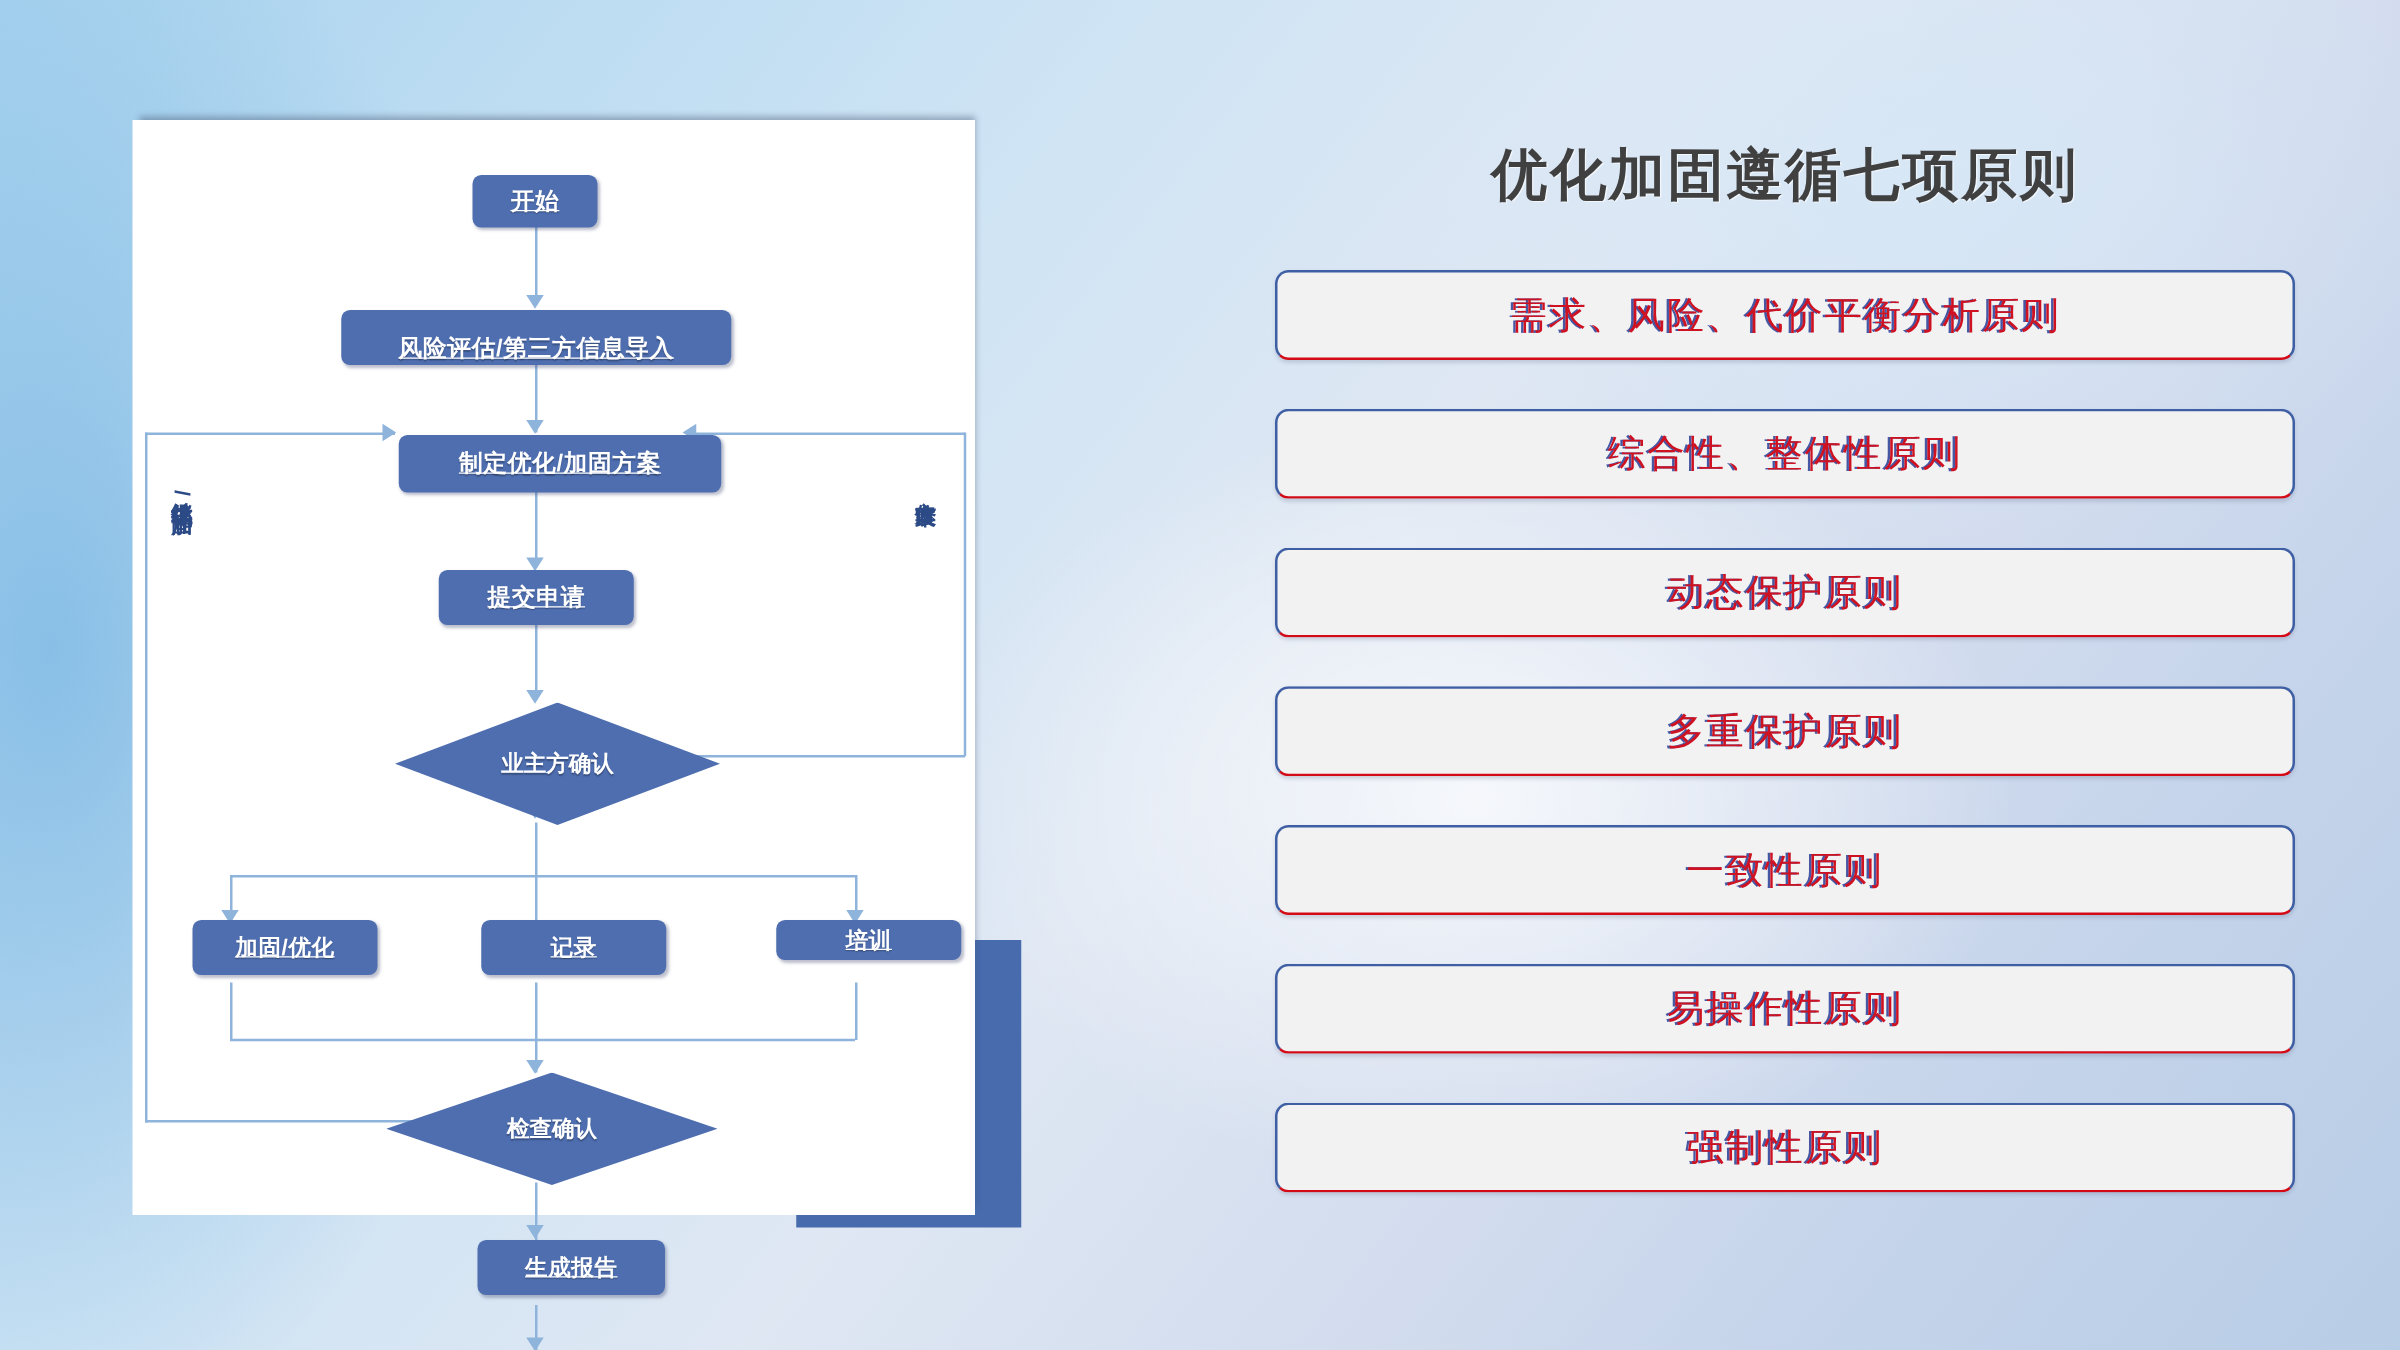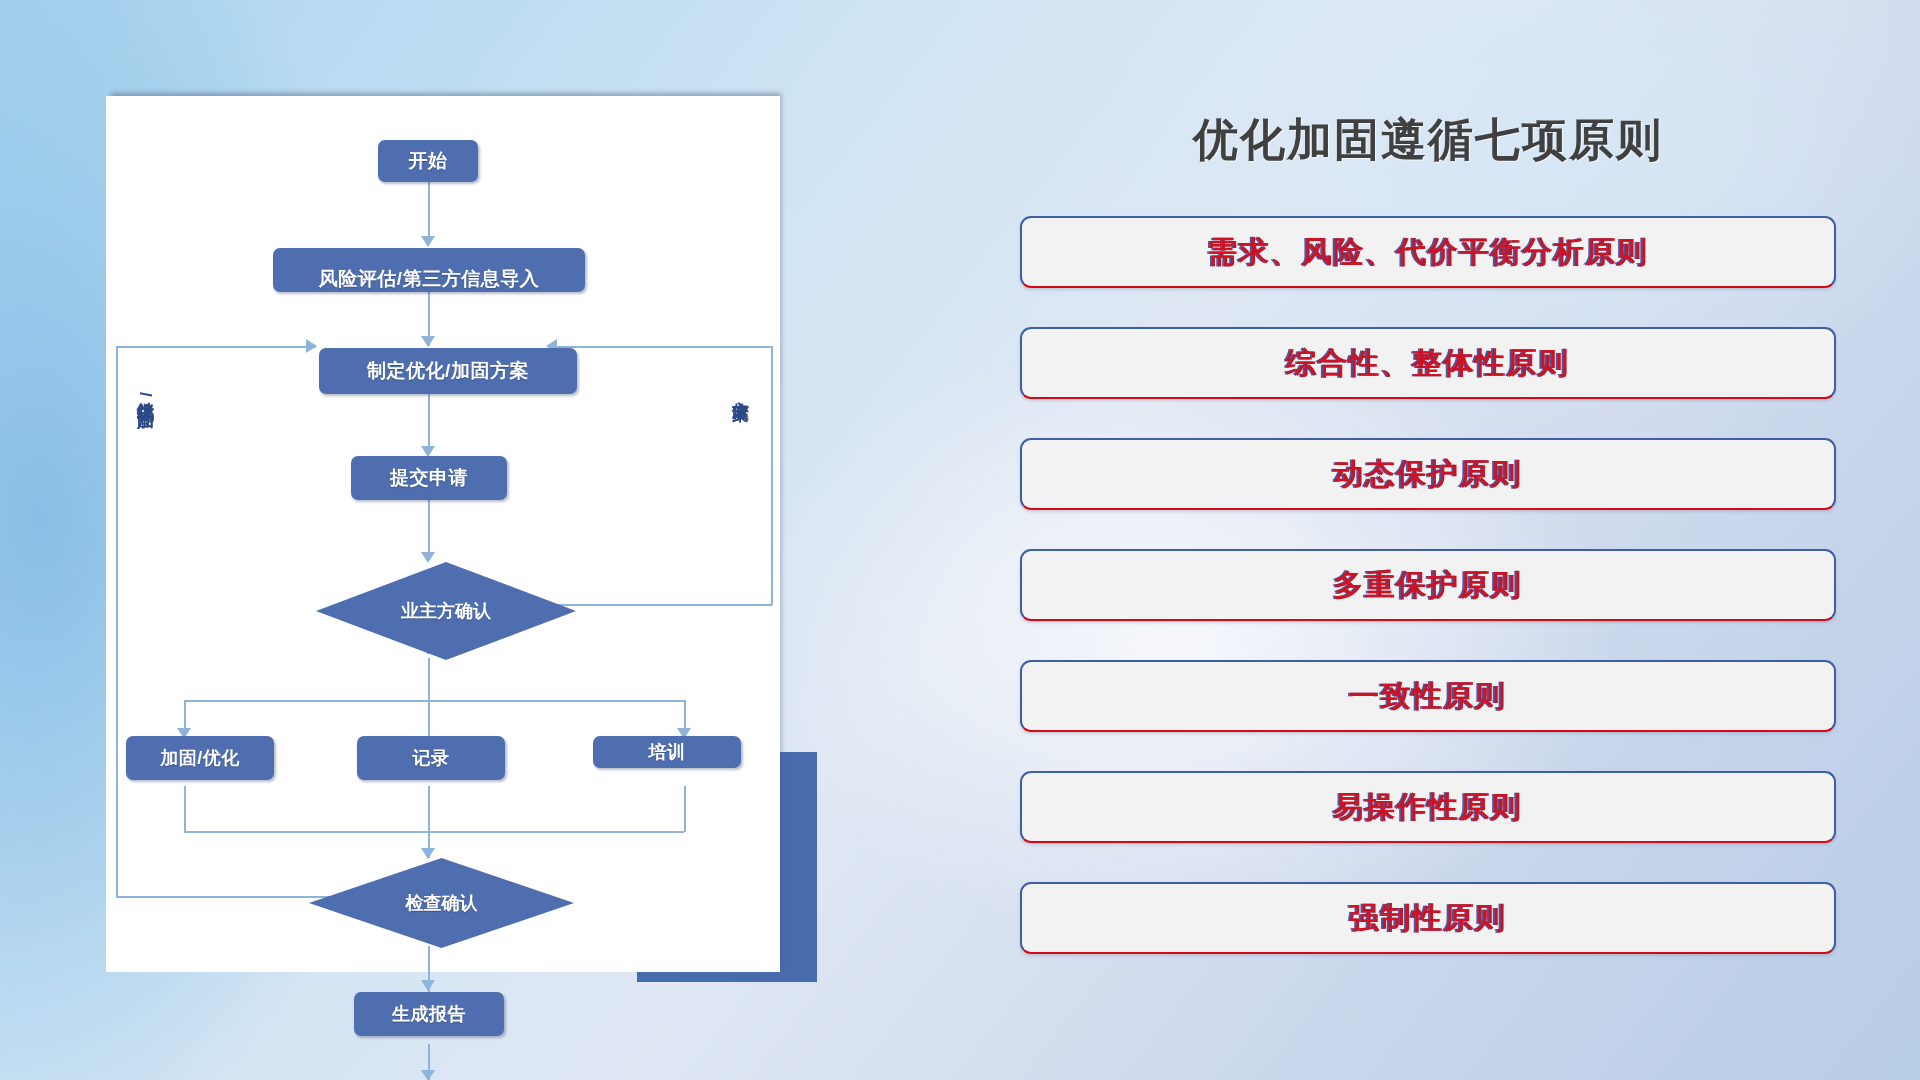--- a/index.html
+++ b/index.html
@@ -42,22 +42,23 @@
     background:#4e6eb0;
     color:#ffffff;
     border-radius:7px;
     display:flex; align-items:center; justify-content:center;
     font-weight:bold;
     font-size:19px;
     letter-spacing:.5px;
     white-space:nowrap;
     box-shadow: 1.5px 2px 2.5px rgba(60,70,110,.35);
     text-shadow: 0 1px 1px rgba(0,0,0,.25);
-  }
-  .node.small { font-size:18px; }
+    text-decoration: underline;
+  }
+  .node.small { font-size:18px;margin-left:28px; }
 
   .diamond {
     position:absolute;
     display:flex; align-items:center; justify-content:center;
     color:#ffffff; font-weight:bold; font-size:18px; white-space:nowrap;
   }
   .diamond .dshape {
     position:absolute; inset:0;
     background:#4e6eb0;
     clip-path: polygon(50% 0%, 100% 50%, 50% 100%, 0% 50%);
@@ -98,21 +99,21 @@
     border-top:2.4px solid #3f5fa5;
     border-left:2.4px solid #3f5fa5;
     border-right:2.4px solid #3f5fa5;
     border-bottom:2.4px solid #d40a17;
     display:flex; align-items:center; justify-content:center;
     box-shadow: 0 2px 3px rgba(90,100,130,.22);
   }
   .pcard + .pcard { margin-top:39px; }
   .pcard-text {
     font-size:30px;
-    font-weight:bold;
+    font-weight:normal;
     letter-spacing:1.5px;
     color:#cf1222;
     text-shadow: -2px 0 0 rgba(40,60,150,.85);
     white-space:nowrap;
   }
   #plist { margin-top:46px; }
 </style>
 </head>
 <body>
 

